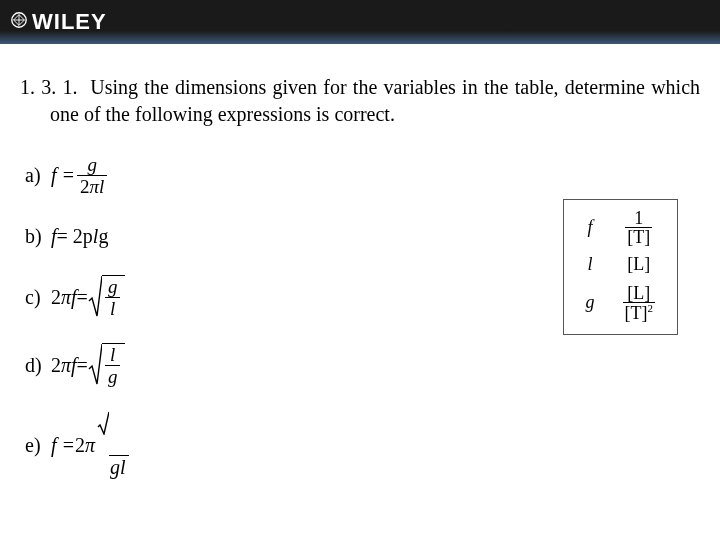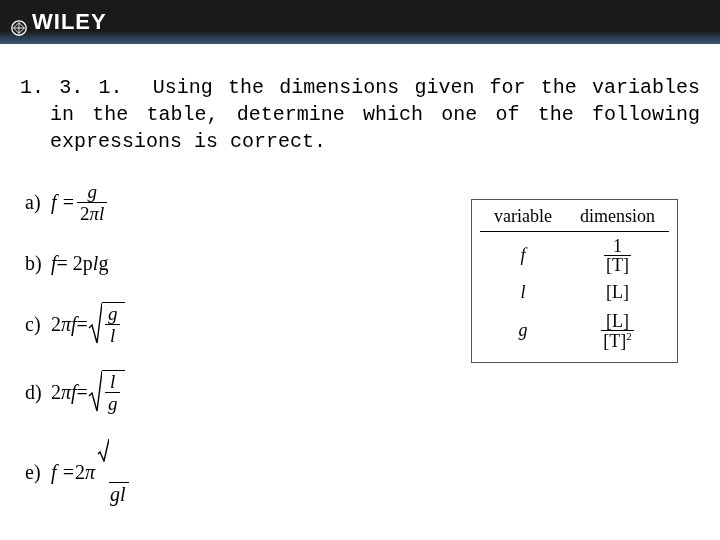--- a/index.html
+++ b/index.html
@@ -20,38 +20,37 @@
     align-items: center;
     padding-left: 10px;
   }
   .logo {
     color: #fff;
     font-weight: bold;
     font-size: 22px;
     letter-spacing: 1px;
     font-family: Arial, sans-serif;
     display: flex;
-    align-items: flex-end;
+    align-items: flex-start;
     gap: 4px;
   }
   .logo-icon {
     width: 18px;
     height: 18px;
     display: inline-block;
   }
   .content {
     padding: 30px 20px 0 20px;
     position: relative;
   }
   .question {
     text-align: justify;
     line-height: 1.35;
     margin-bottom: 26px;
     padding-left: 0;
-    font-family: Liberation Mono, monospace;
   }
   .q-indent {
     display: block;
     padding-left: 30px;
     text-indent: -30px;
   }
   .options {
     padding-left: 5px;
   }
   .option {
@@ -236,24 +235,20 @@
           <span class="sqrt-body" style="font-style:italic;margin-top:44px;">gl</span>
         </span>
       </span>
     </div>
 
   </div>
 
   <div class="table-box">
     <table>
       <tbody>
-          <tr>
-        <th>variable</th>
-        <th>dimension</th>
-      </tr>
       <tr>
         <td class="ital">f</td>
         <td>
           <span class="dim-frac">
             <span class="dnum">1</span>
             <span class="dbar"></span>
             <span class="dden">[T]</span>
           </span>
         </td>
       </tr>

